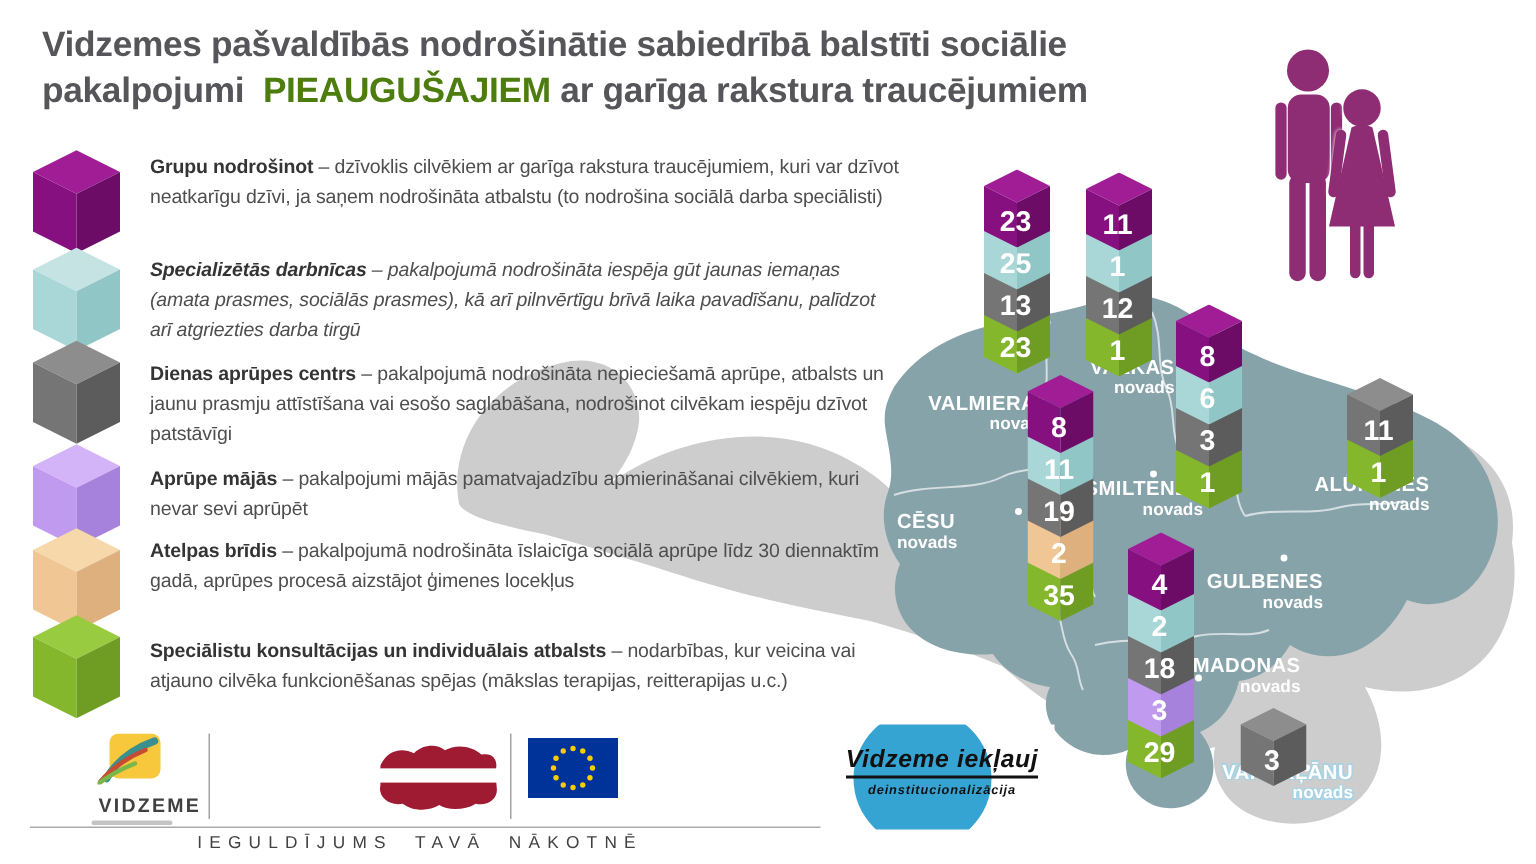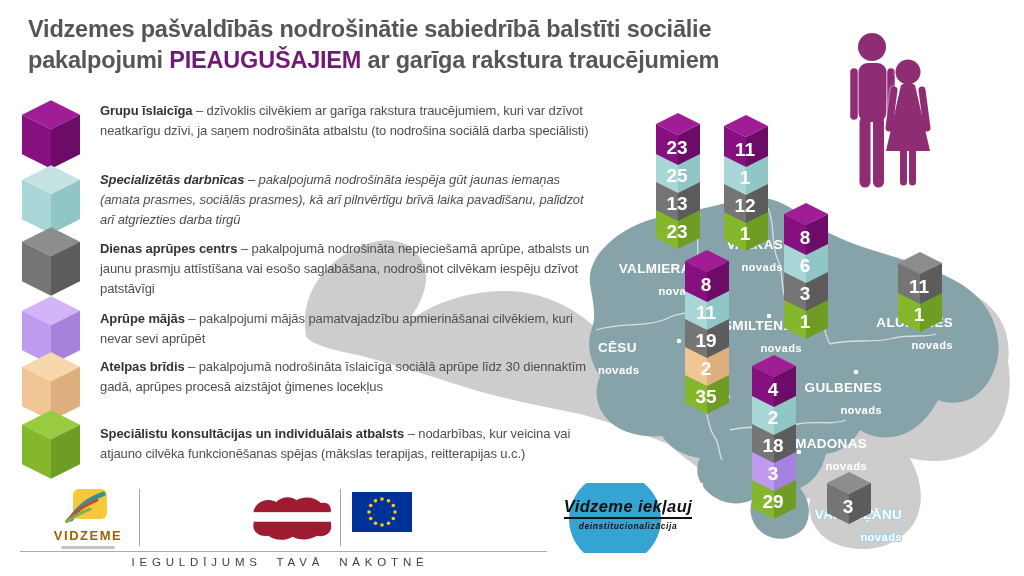--- a/index.html
+++ b/index.html
@@ -1,41 +1,41 @@
 <!DOCTYPE html>
 <html><head>
 <meta charset="utf-8">
 <style>
   html,body{margin:0;padding:0;background:#fff;}
   #app{position:relative;width:1024px;height:576px;background:#fff;overflow:hidden;
        font-family:"Liberation Sans",sans-serif;border-radius:21px;}
   
   .title{position:absolute;left:28px;top:14px;width:800px;z-index:5;
          font-size:23.5px;line-height:31px;font-weight:bold;color:#56565a;letter-spacing:-0.2px;}
-  .title .accent{color:#701a75;}
+  .title .accent{color:#4d7c0f;margin-left:6px;}
   
   .legend-cube{position:absolute;left:22px;z-index:4;}
   .legend-text{position:absolute;left:100px;width:500px;z-index:4;
                font-size:13px;line-height:20px;color:#4e4e4e;letter-spacing:-0.1px;}
   .legend-text b{color:#343434;}
   
   #map-svg{position:absolute;left:280px;top:95px;z-index:1;}
   .map-label{position:absolute;z-index:8;color:#fff;font-weight:bold;line-height:14px;}
   .map-label .l1{display:block;font-size:13.5px;letter-spacing:.3px;}
-  .map-label .l2{display:block;font-size:11.5px;margin-top:9px;font-family:Liberation Mono, monospace;}
+  .map-label .l2{display:block;font-size:11.5px;margin-top:0;}
   .map-label.a-right{text-align:right;}
   .map-label.a-left{text-align:left;}
   .map-label.outlined{text-shadow:-1px -1px 0 #a9d3e4,1px -1px 0 #a9d3e4,-1px 1px 0 #a9d3e4,1px 1px 0 #a9d3e4;}
   .stack-cube{position:absolute;}
   
   #couple{position:absolute;left:845px;top:30px;z-index:5;}
   
   .footer-divider{position:absolute;top:489px;width:1px;height:57px;background:#a3a3a3;z-index:6;}
   #vidzeme-logo{position:absolute;left:42px;top:489px;width:92px;z-index:6;text-align:center;}
-  #vidzeme-logo .vz-name{display:block;color:#a16207;font-weight:bold;font-size:13px;letter-spacing:1.5px;margin-top:1px;}
+  #vidzeme-logo .vz-name{display:block;color:#404040;font-weight:bold;font-size:13px;letter-spacing:1.5px;margin-top:1px;text-align:right;}
   #vidzeme-logo .vz-tagline{display:block;height:3px;width:54px;margin:3px auto 0;background:#c4c4c4;border-radius:2px;}
   #nap-logo{position:absolute;left:152px;top:496px;z-index:6;color:#9e1b32;font-weight:bold;
             font-size:13px;line-height:15px;letter-spacing:.3px;}
   #lv-flag{position:absolute;left:248px;top:492px;z-index:6;}
   #eu-flag{position:absolute;left:352px;top:492px;z-index:6;}
   #eu-text{position:absolute;left:424px;top:495px;width:130px;z-index:6;}
   #eu-text .eu-title{display:block;font-size:12.5px;font-weight:bold;color:#1a1a1a;letter-spacing:.2px;}
   #eu-text .eu-sub{display:block;font-size:11.5px;color:#3c3c3c;margin-top:3px;width:100px;line-height:14px;}
   #ieklauj-logo{position:absolute;left:553px;top:483px;width:150px;height:70px;background:#fff;overflow:hidden;z-index:6;}
   #ieklauj-logo .circle{position:absolute;left:16px;top:-10px;width:92px;height:92px;border-radius:50%;background:#36a4d2;}
@@ -103,21 +103,21 @@
       <line x1="67.5" y1="116" x2="67.5" y2="152" stroke="#8e2d74" stroke-width="7" stroke-linecap="round"></line>
     </g>
   </svg>
 
   <div id="legend">
       <svg width="58" height="69" viewBox="0 0 44 52" class="legend-cube" style="top: 100px;">
         <polygon points="22,0 44,11 22,22 0,11" fill="#a11d96"></polygon>
         <polygon points="0,11 22,22 22,52 0,41" fill="#871080"></polygon>
         <polygon points="22,22 44,11 44,41 22,52" fill="#6d0c67"></polygon>
       </svg>
-      <div class="legend-text" style="top: 101px;"><b>Grupu īslaicīga</b> <span>– dzīvoklis cilvēkiem ar garīga rakstura traucējumiem, kuri var dzīvot neatkarīgu dzīvi, ja saņem nodrošināta atbalstu (to nodrošina sociālā darba speciālisti)</span></div>
+      <div class="legend-text" style="top: 101px;"><b>Grupu nodrošinot</b> <span>– dzīvoklis cilvēkiem ar garīga rakstura traucējumiem, kuri var dzīvot neatkarīgu dzīvi, ja saņem nodrošināta atbalstu (to nodrošina sociālā darba speciālisti)</span></div>
       <svg width="58" height="69" viewBox="0 0 44 52" class="legend-cube" style="top: 165px;">
         <polygon points="22,0 44,11 22,22 0,11" fill="#c6e3e3"></polygon>
         <polygon points="0,11 22,22 22,52 0,41" fill="#a9d6d6"></polygon>
         <polygon points="22,22 44,11 44,41 22,52" fill="#90c6c6"></polygon>
       </svg>
       <div class="legend-text" style="top: 170px; font-style: italic;"><b>Specializētās darbnīcas</b> <span>– pakalpojumā nodrošināta iespēja gūt jaunas iemaņas (amata prasmes, sociālās prasmes), kā arī pilnvērtīgu brīvā laika pavadīšanu, palīdzot arī atgriezties darba tirgū</span></div>
       <svg width="58" height="69" viewBox="0 0 44 52" class="legend-cube" style="top: 227px;">
         <polygon points="22,0 44,11 22,22 0,11" fill="#8d8d8d"></polygon>
         <polygon points="0,11 22,22 22,52 0,41" fill="#757575"></polygon>
         <polygon points="22,22 44,11 44,41 22,52" fill="#5c5c5c"></polygon>

